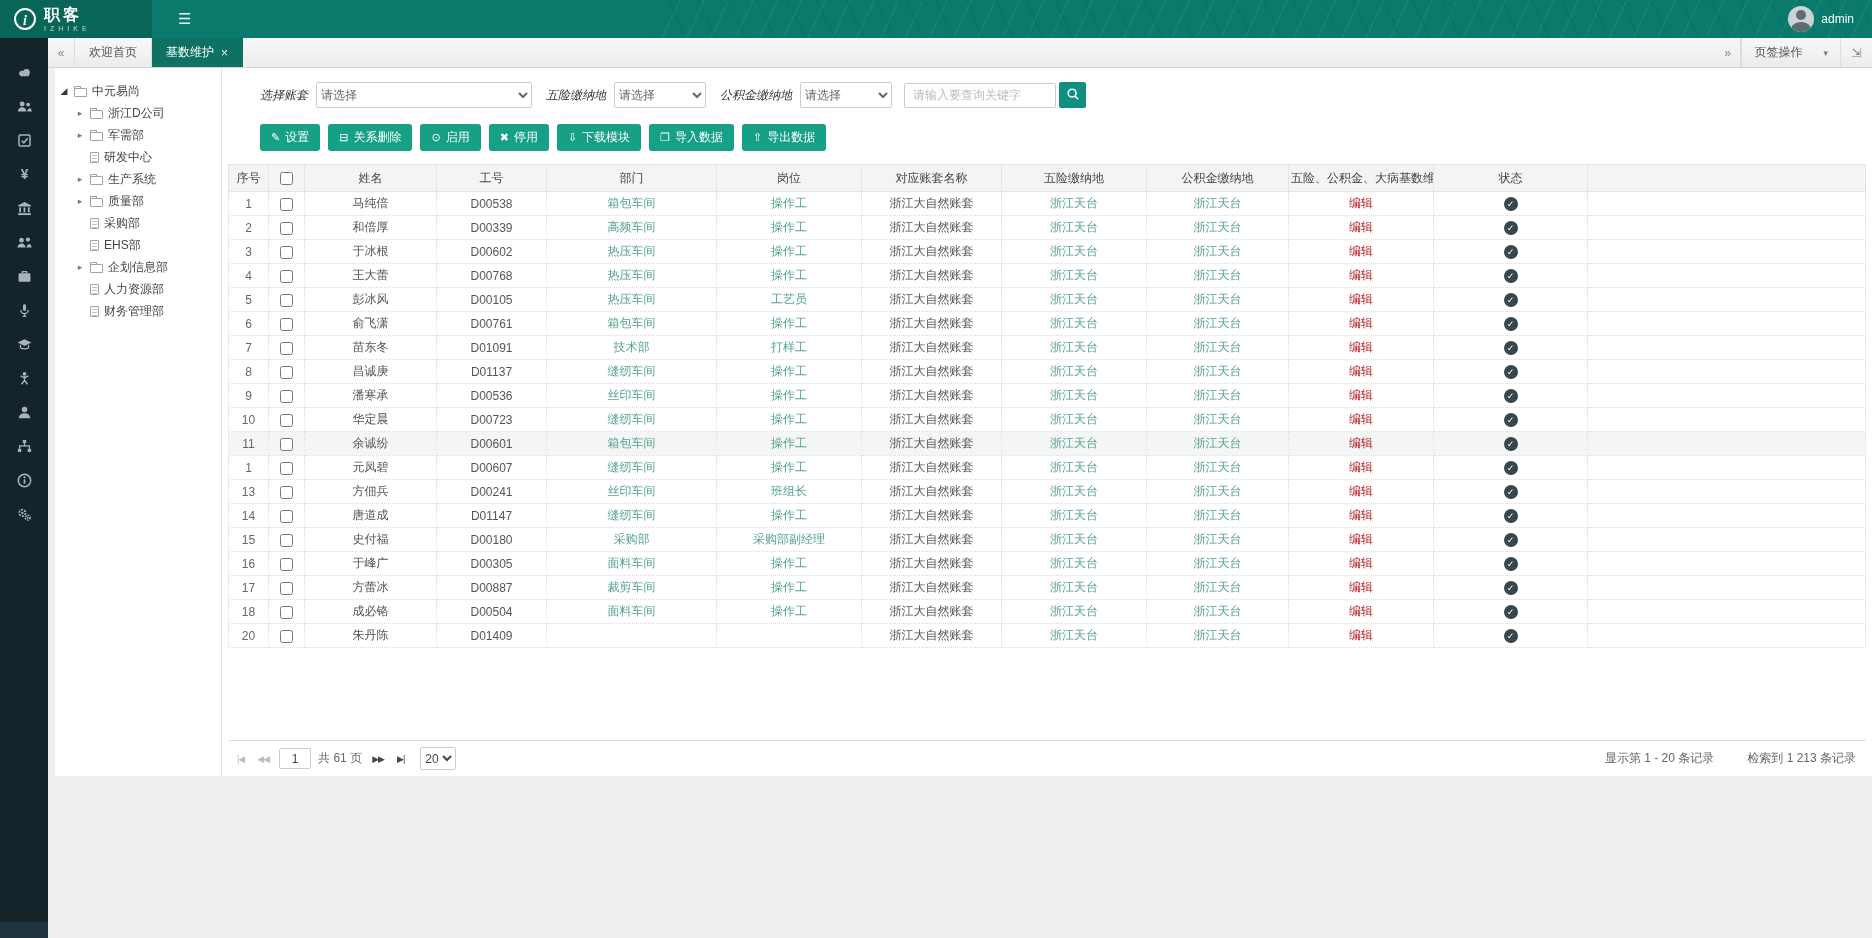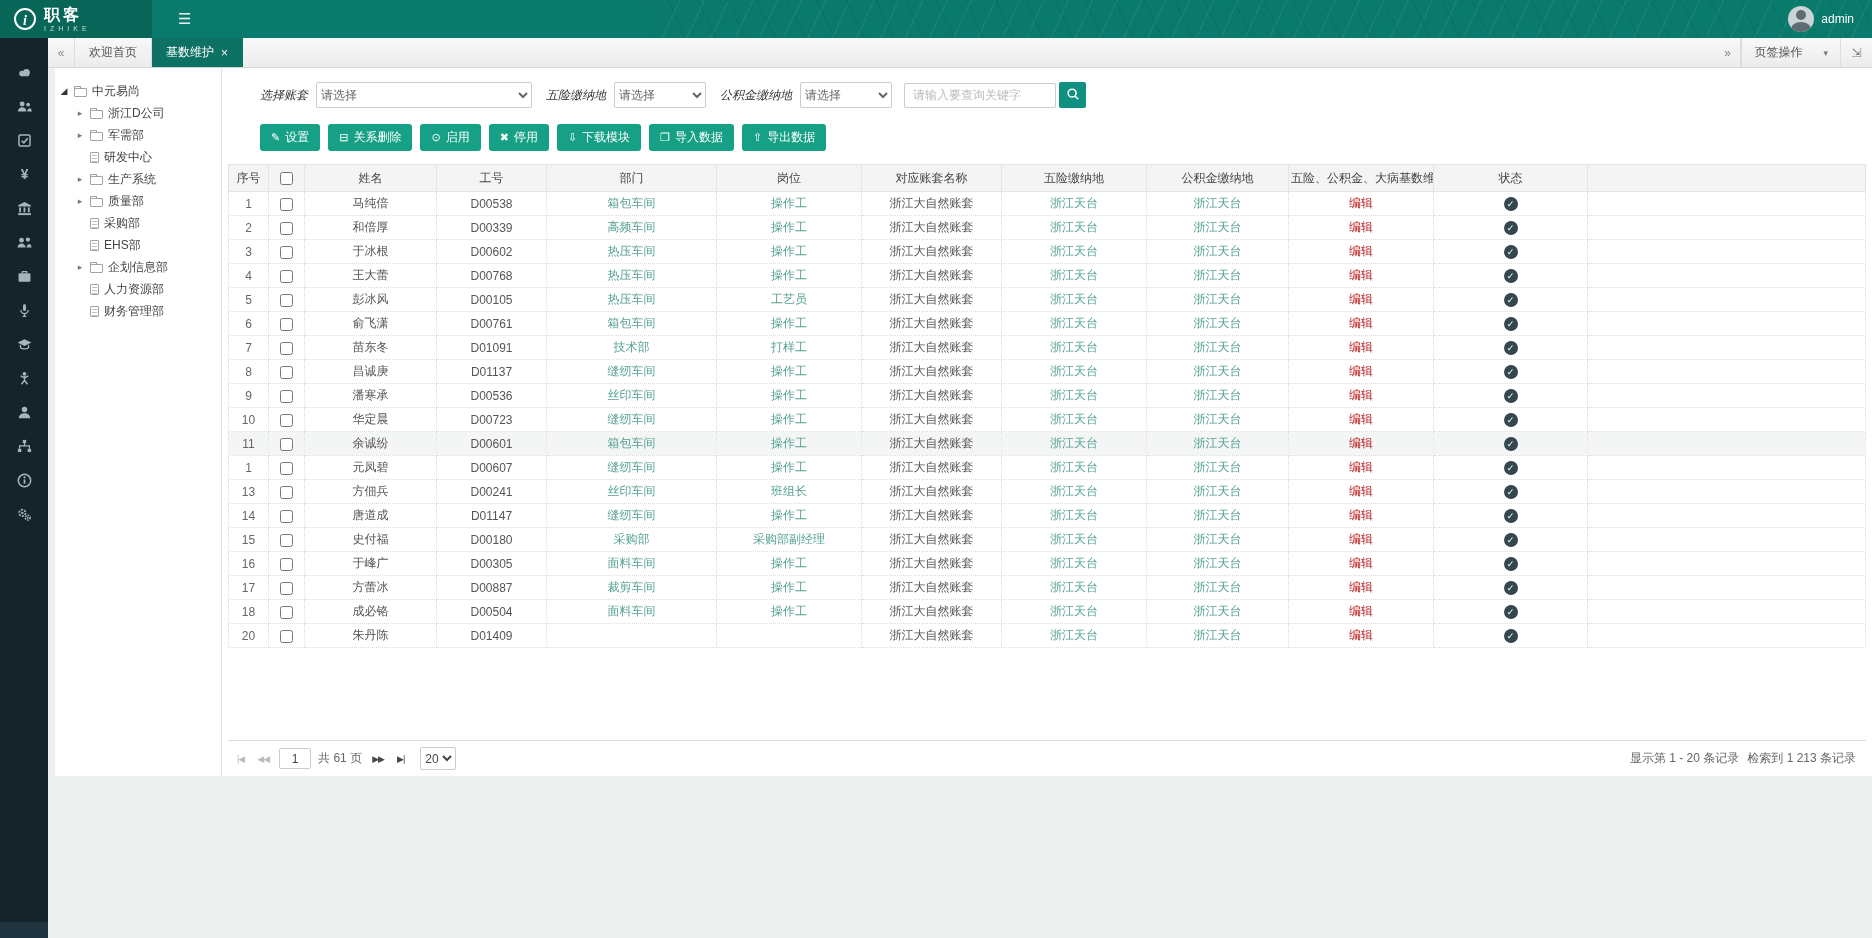--- a/index.html
+++ b/index.html
@@ -88,21 +88,21 @@
   input[type=checkbox]{width:13px;height:13px;margin:0;vertical-align:middle;cursor:pointer;}
   .status-ok{display:inline-block;width:14px;height:14px;border-radius:50%;background:#36474f;color:#fff;
     line-height:14px;font-size:9px;vertical-align:middle;text-align:center;}
 
   .pagination{margin:auto 6px 0 6px;border-top:1px solid #ddd;height:36px;display:flex;align-items:center;
     padding:0 6px;gap:7px;color:#666;}
   .pg-btn{color:#454545;font-size:9px;letter-spacing:-1px;cursor:pointer;padding:2px 3px;}
   .pg-btn.disabled{color:#bcbcbc;cursor:default;}
   .pg-input{width:32px;height:21px;border:1px solid #ccc;text-align:center;font-size:12px;color:#444;border-radius:2px;}
   .pg-size{height:23px;border:1px solid #ccc;font-size:12px;color:#444;margin-left:6px;background:#fff;border-radius:2px;}
-  .pg-summary{margin-left:auto;display:flex;gap:8px;color:#666;padding-right:4px;}
+  .pg-summary{margin-left:auto;display:flex;gap:33px;color:#666;padding-right:4px;}
 </style>
 </head>
 <body>
 
 <div class="topbar">
   <div class="logo">
     <span class="logo-circle">i</span>
     <span class="logo-text">
       <span class="brand">职客</span>
       <span class="brand-sub">IZHIKE</span>

